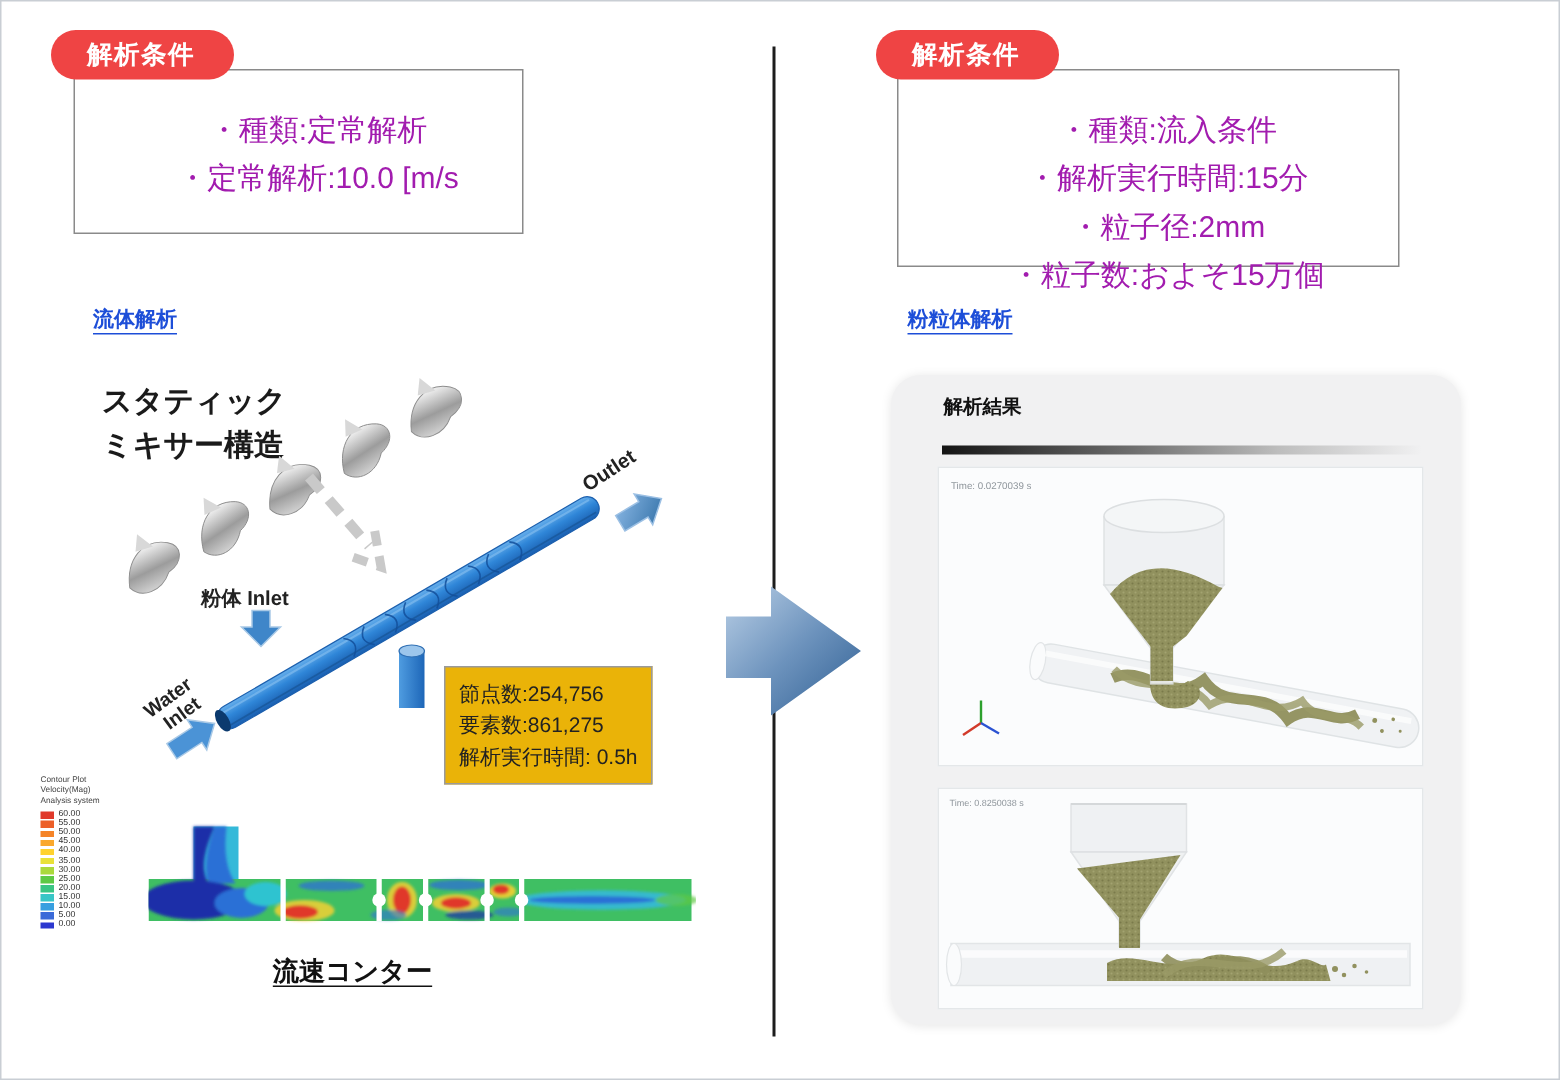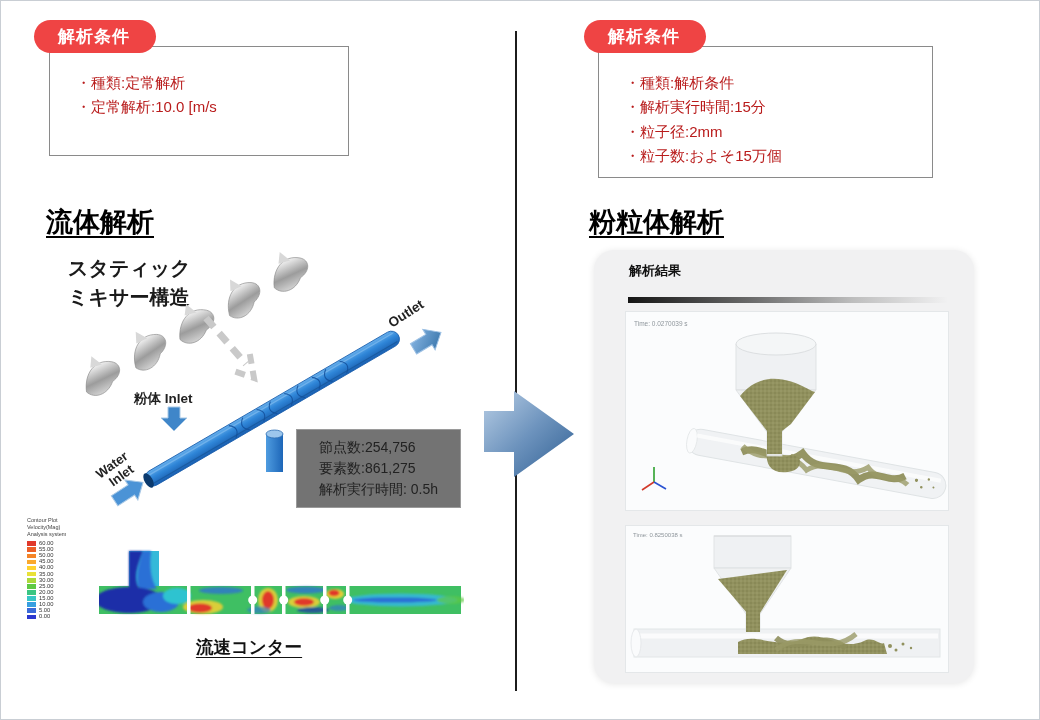--- a/index.html
+++ b/index.html
@@ -3,26 +3,26 @@
 <meta charset="utf-8">
 <style>
   html,body{margin:0;padding:0;background:#e9ebed;}
   body{font-family:"Liberation Sans","DejaVu Sans",sans-serif;}
   #slide{position:relative;width:1040px;height:720px;background:#ffffff;
          border:1px solid #c9ced4;box-sizing:border-box;margin:0 auto;overflow:hidden;}
   .abs{position:absolute;}
   .badge{background:#ef4444;color:#fff;border-radius:17px;height:33px;line-height:33px;
          padding:0 26px 0 24px;font-size:17px;font-weight:bold;letter-spacing:1px;z-index:3;}
   .cond-box{background:#fff;border:1.6px solid #8a8a8a;z-index:2;}
-  .cond-list{margin:0;padding:0;list-style:none;color:#b91c1c;font-size:15px;line-height:1.62;}
-  .section-heading{font-size:27px;font-weight:bold;color:#000000;
-                   text-decoration:underline;text-underline-offset:5px;}
+  .cond-list{margin:0;padding:0;list-style:none;color:#a21caf;font-size:20px;line-height:1.62;text-align:center;}
+  .section-heading{font-size:14px;font-weight:bold;color:#1d4ed8;
+                   text-decoration:underline;text-underline-offset:5px;margin-left:16px;}
   .mixer-label{font-size:20px;font-weight:bold;color:#1a1a1a;line-height:1.45;}
-  .stats-box{background:#737373;border:1.3px solid #9a9a9a;font-size:14px;color:#222;
-             line-height:1.5;padding:7px 22px;white-space:nowrap;z-index:2;}
+  .stats-box{background:#eab308;border:1.3px solid #9a9a9a;font-size:14px;color:#222;
+             line-height:1.5;padding:7px 9px;white-space:nowrap;z-index:2;margin-top:15px;}
   .contour-caption{font-size:17.5px;font-weight:bold;color:#111;text-align:center;
                    text-decoration:underline;text-underline-offset:4px;}
   .legend{font-size:5.5px;color:#444;line-height:1.25;}
   .legend-row{display:flex;align-items:center;height:6.1px;}
   .legend-sw{width:9px;height:4.6px;margin-right:3px;flex:none;}
   .legend-val{font-size:5.8px;color:#333;}
   .divider{width:1.5px;background:#1c1c1c;z-index:1;}
   .result-panel{background:#f1f1f2;border-radius:20px;box-shadow:0 1px 7px rgba(0,0,0,.10);z-index:1;}
   .result-heading{font-size:13px;font-weight:bold;color:#111;text-align:right;}
   .grad-bar{height:6px;background:linear-gradient(to right,#141414,#6e6e6e 40%,#bdbdbd 70%,#f1f1f2 100%);}
@@ -255,42 +255,42 @@
       <rect x="183" y="42" width="3.5" height="28"></rect>
       <rect x="224" y="42" width="3.5" height="28"></rect>
       <rect x="247" y="42" width="3.5" height="28"></rect>
       <circle cx="153.7" cy="56" r="4.5"></circle>
         <circle cx="184.7" cy="56" r="4.5"></circle>
       <circle cx="225.7" cy="56" r="4.5"></circle>
         <circle cx="248.7" cy="56" r="4.5"></circle>
     </g>
   </svg>
 
-  <div class="abs contour-caption" style="left:158px;top:634px;width:180px;">流速コンター</div>
+  <div class="abs contour-caption" style="left:144px;top:634px;width:180px;">流速コンター</div>
 
   <div class="abs divider" style="left:514px;top:30px;height:660px;"></div>
 
   <svg class="abs" style="left:478px;top:385px;z-index:4;" width="100" height="100" viewBox="0 0 100 100">
     <defs>
       <linearGradient id="bigArr" x1="0" y1="0" x2="1" y2="1">
         <stop offset="0" stop-color="#b9cfe6"></stop>
           <stop offset="0.5" stop-color="#6d93bd"></stop>
           <stop offset="1" stop-color="#2e5e92"></stop>
       </linearGradient>
     </defs>
     <polygon points="5,25 35,25 35,5 95,48 35,91 35,66 5,66" fill="url(#bigArr)"></polygon>
   </svg>
 
   <div class="abs badge" style="left:583px;top:19px;">
     <span>解析条件</span>
   </div>
 
   <div class="abs cond-box" style="left:597px;top:45px;width:333px;height:130px;">
     <ul class="cond-list" style="margin:24px 0 0 26px;">
-      <li>・種類:解析条件</li>
+      <li>・種類:流入条件</li>
       <li>・解析実行時間:15分</li>
       <li>・粒子径:2mm</li>
       <li>・粒子数:およそ15万個</li>
     </ul>
   </div>
 
   <div class="abs section-heading" style="left:588px;top:203px;">粉粒体解析</div>
 
   <div class="abs result-panel" style="left:593px;top:249px;width:380px;height:433px;"></div>
   <div class="abs result-heading" style="left:628px;top:261px;z-index:2;">解析結果</div>

